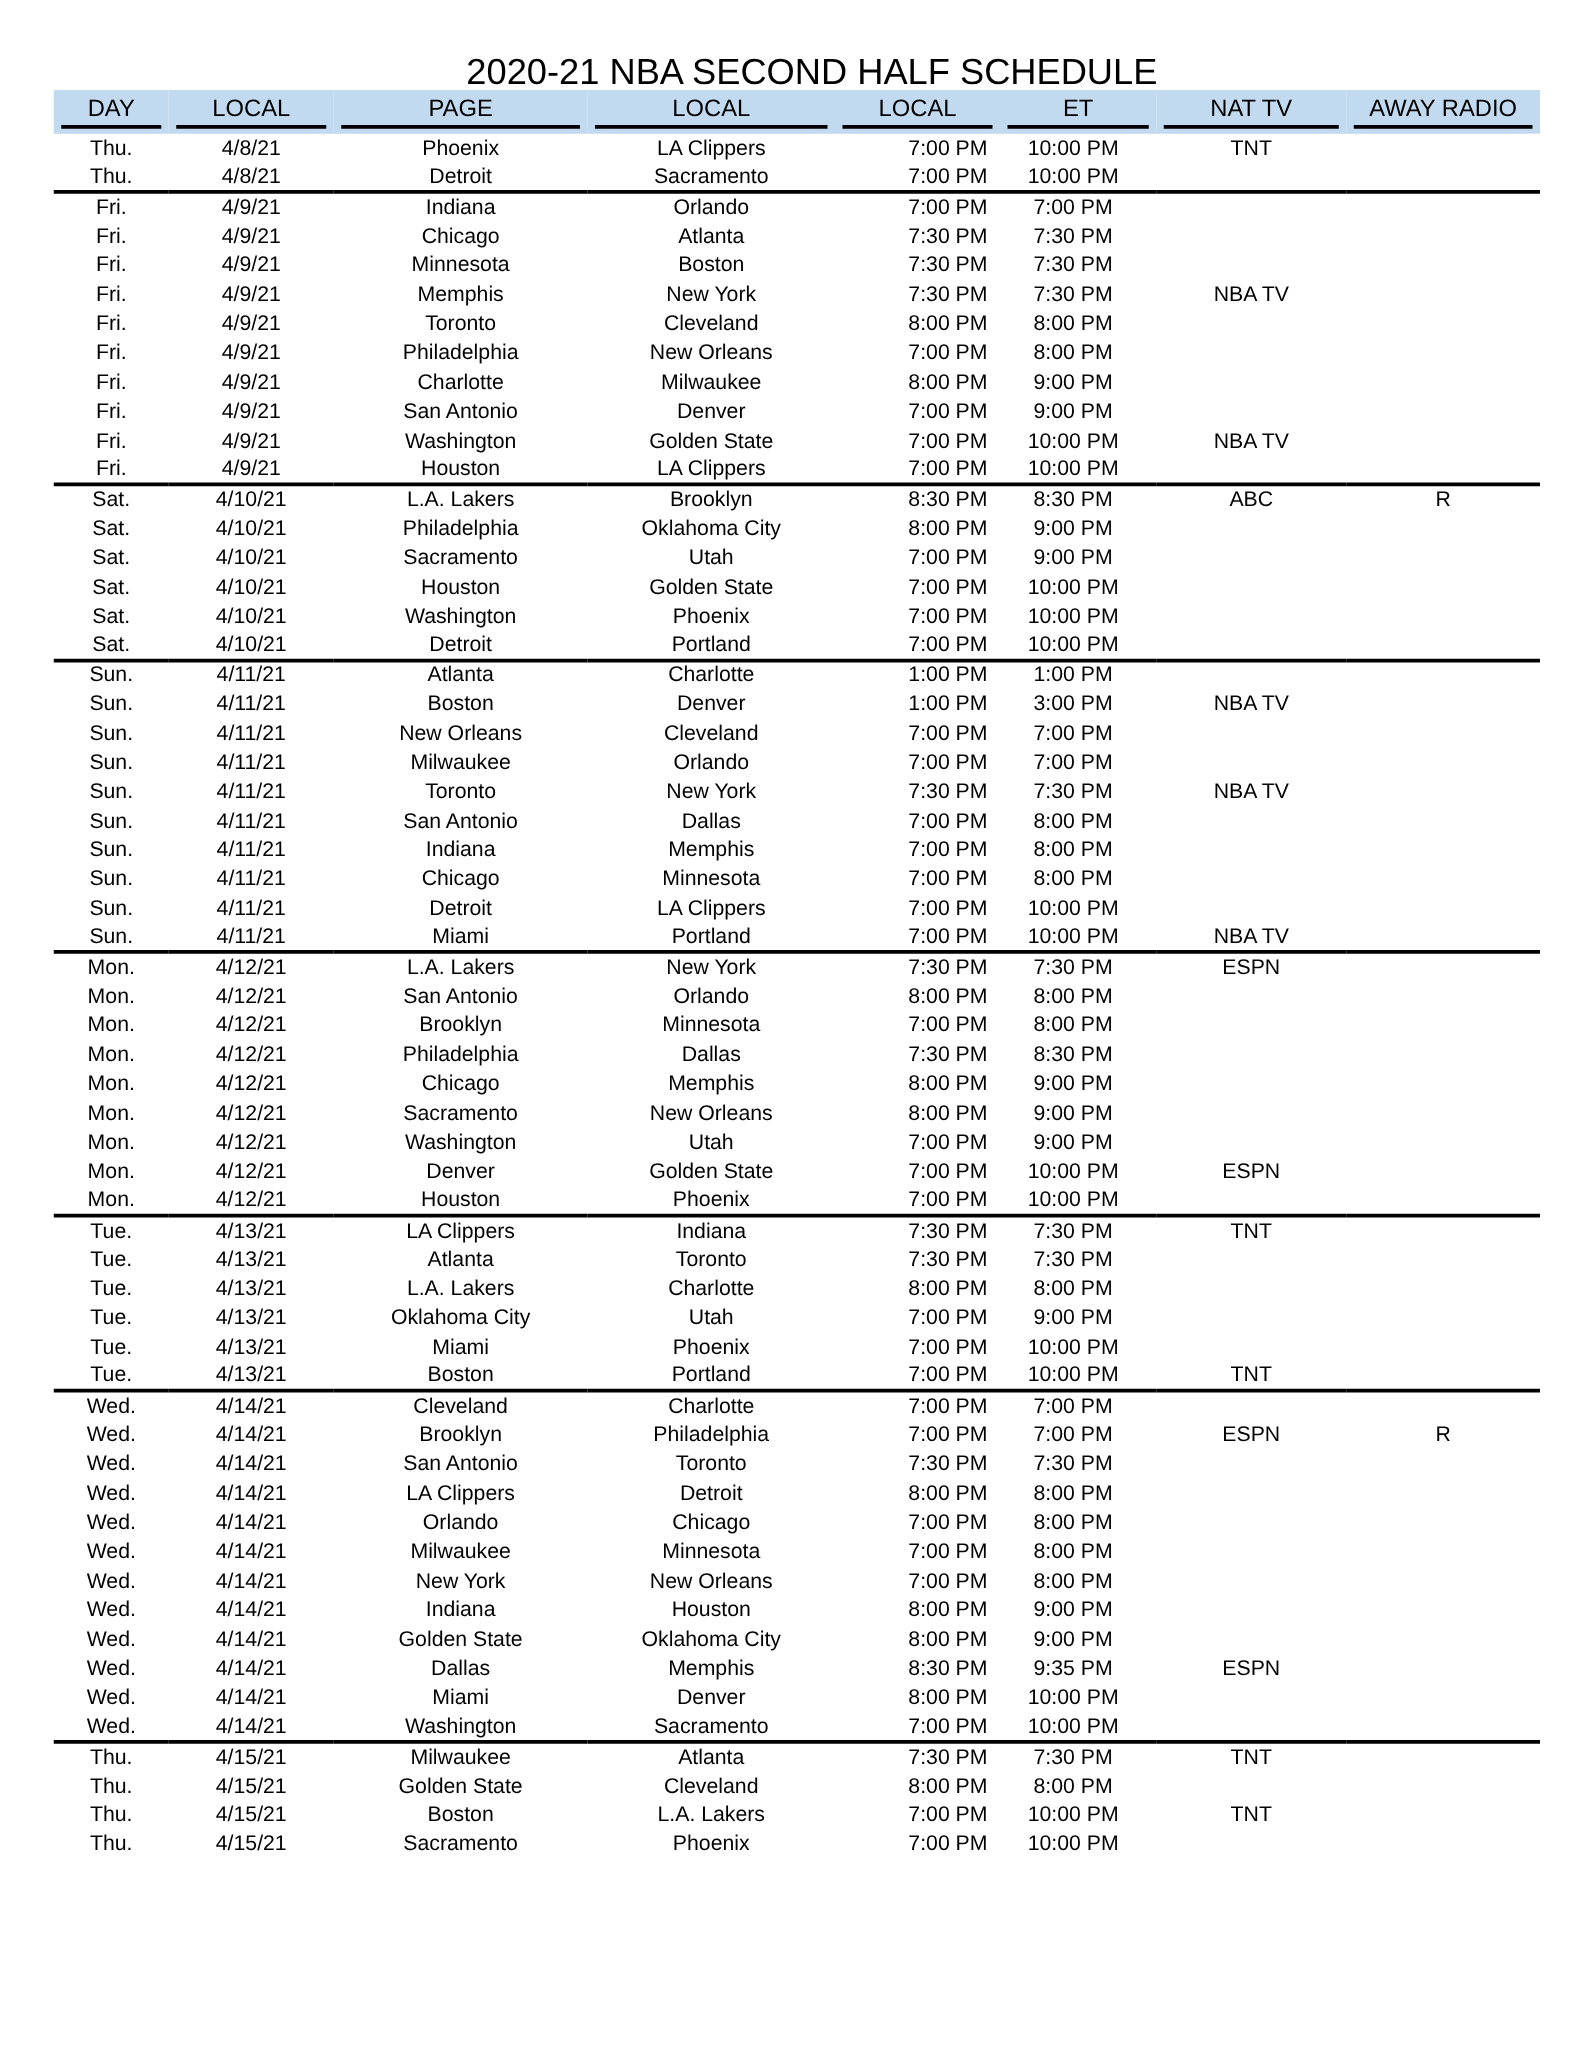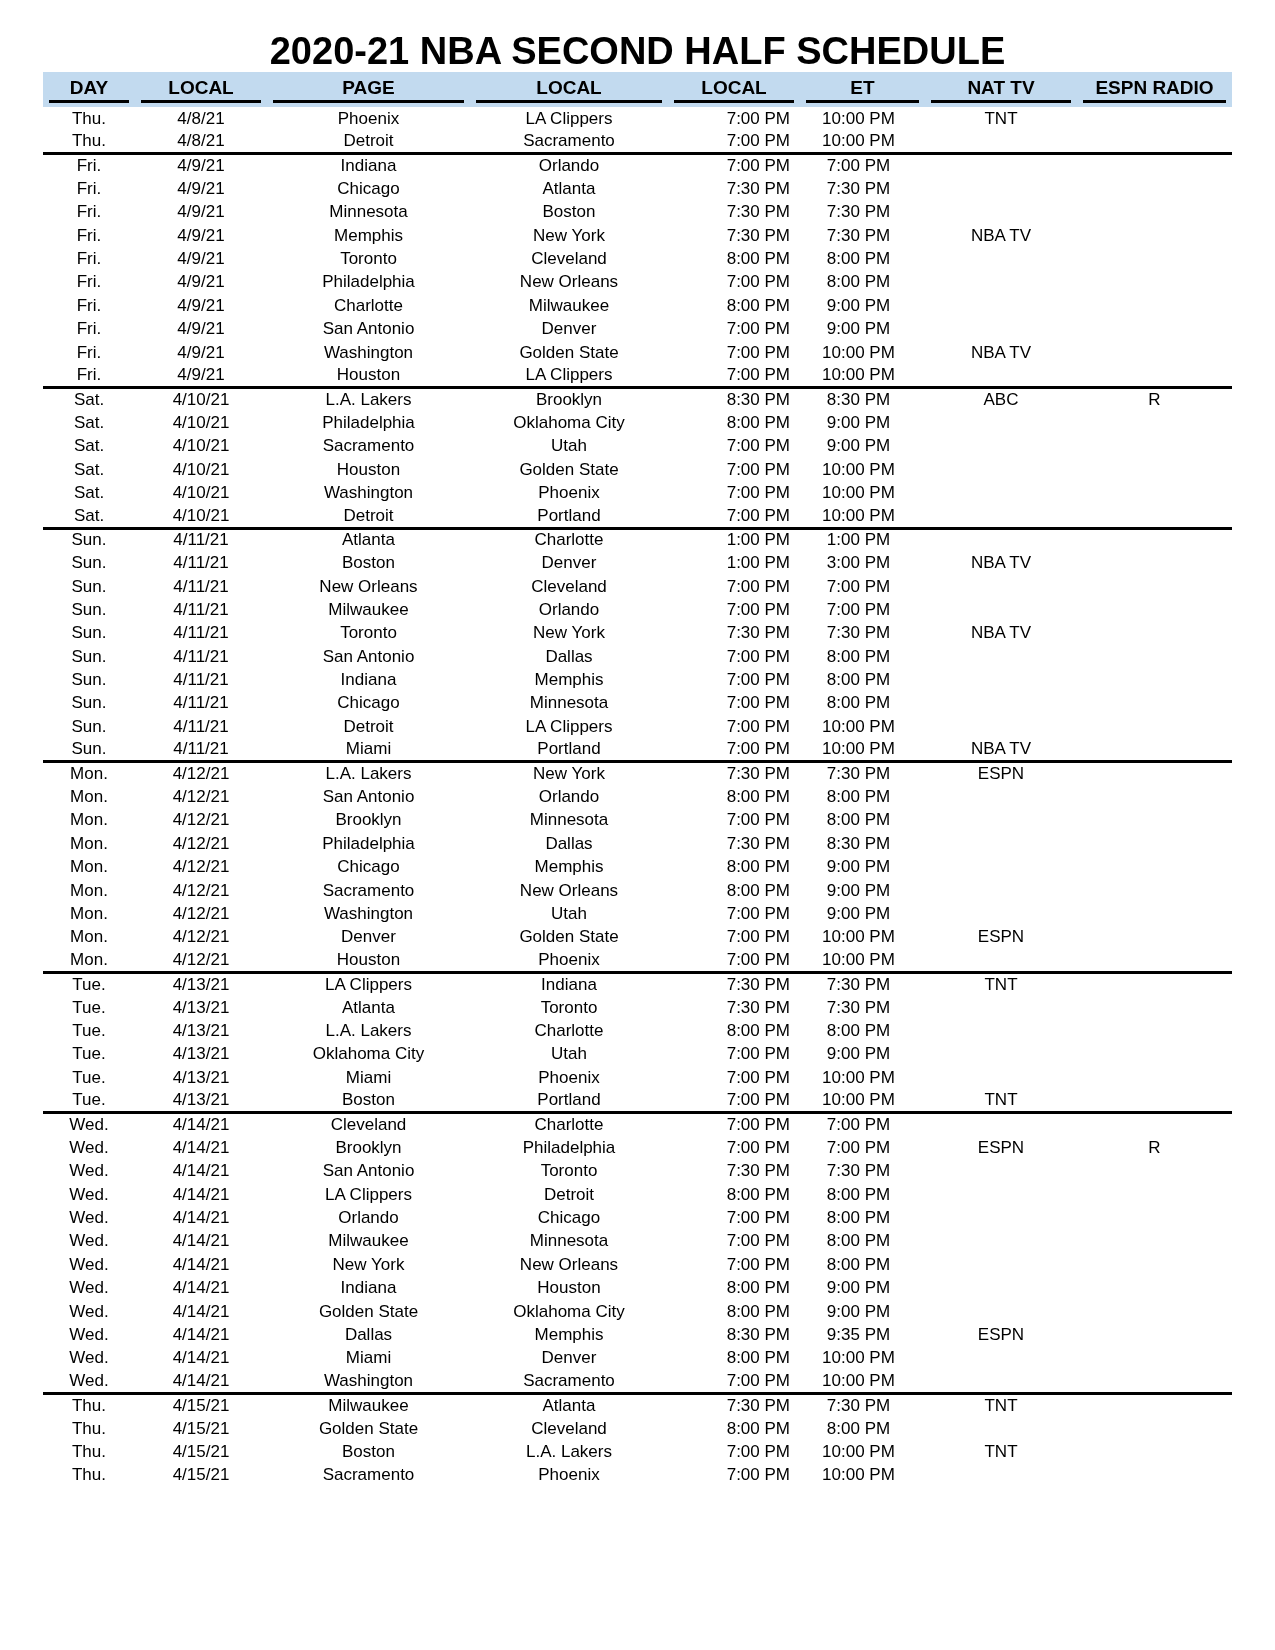--- a/index.html
+++ b/index.html
@@ -1,29 +1,29 @@
 <!DOCTYPE html>
 <html><head>
 <meta charset="utf-8">
 <style>
   html, body { margin:0; padding:0; background:#ffffff; }
   .page {
     position:relative; width:1275px; height:1650px; background:#ffffff;
     font-family:"Liberation Sans", sans-serif; color:#000000; overflow:hidden;
   }
   .title {
-    position:absolute; top:30px; left:43px; width:1189px; margin:0;
-    text-align:center; font-size:38px; font-weight:bold; white-space:nowrap;
+    position:absolute; top:30px; left:43px; width:1189px; margin:12px;
+    text-align:center; font-size:29px; font-weight:normal; white-space:nowrap;
   }
   table.sched {
     position:absolute; top:72px; left:43px; width:1189px;
     border-collapse:collapse; table-layout:fixed;
   }
   thead tr.head-row { height:35px; }
-  th { padding:0; vertical-align:bottom; font-size:19px; font-weight:bold; }
+  th { padding:0; vertical-align:bottom; font-size:19px; font-weight:normal; }
   th .hu {
     display:block; margin:0 6px 4px 6px; padding:2px 0 1px 0;
     border-bottom:3px solid #000; text-align:center; white-space:nowrap;
   }
   tbody tr { height:23.4px; }
   td {
     padding:0; font-size:17px; text-align:center; white-space:nowrap;
     overflow:hidden; vertical-align:middle;
   }
   td.c4 { text-align:right; padding-right:10px; }
@@ -69,21 +69,21 @@
         <th>
             <span class="hu">LOCAL</span>
           </th>
         <th>
             <span class="hu">ET</span>
           </th>
         <th>
             <span class="hu">NAT TV</span>
           </th>
         <th>
-            <span class="hu">ESPN RADIO</span>
+            <span class="hu">AWAY RADIO</span>
           </th>
       </tr>
     </thead>
     <tbody id="tbody">
         <tr>
           <td class="c0">Thu.</td>
           <td class="c1">4/8/21</td>
           <td class="c2">Phoenix</td>
           <td class="c3">LA Clippers</td>
           <td class="c4">7:00 PM</td>

